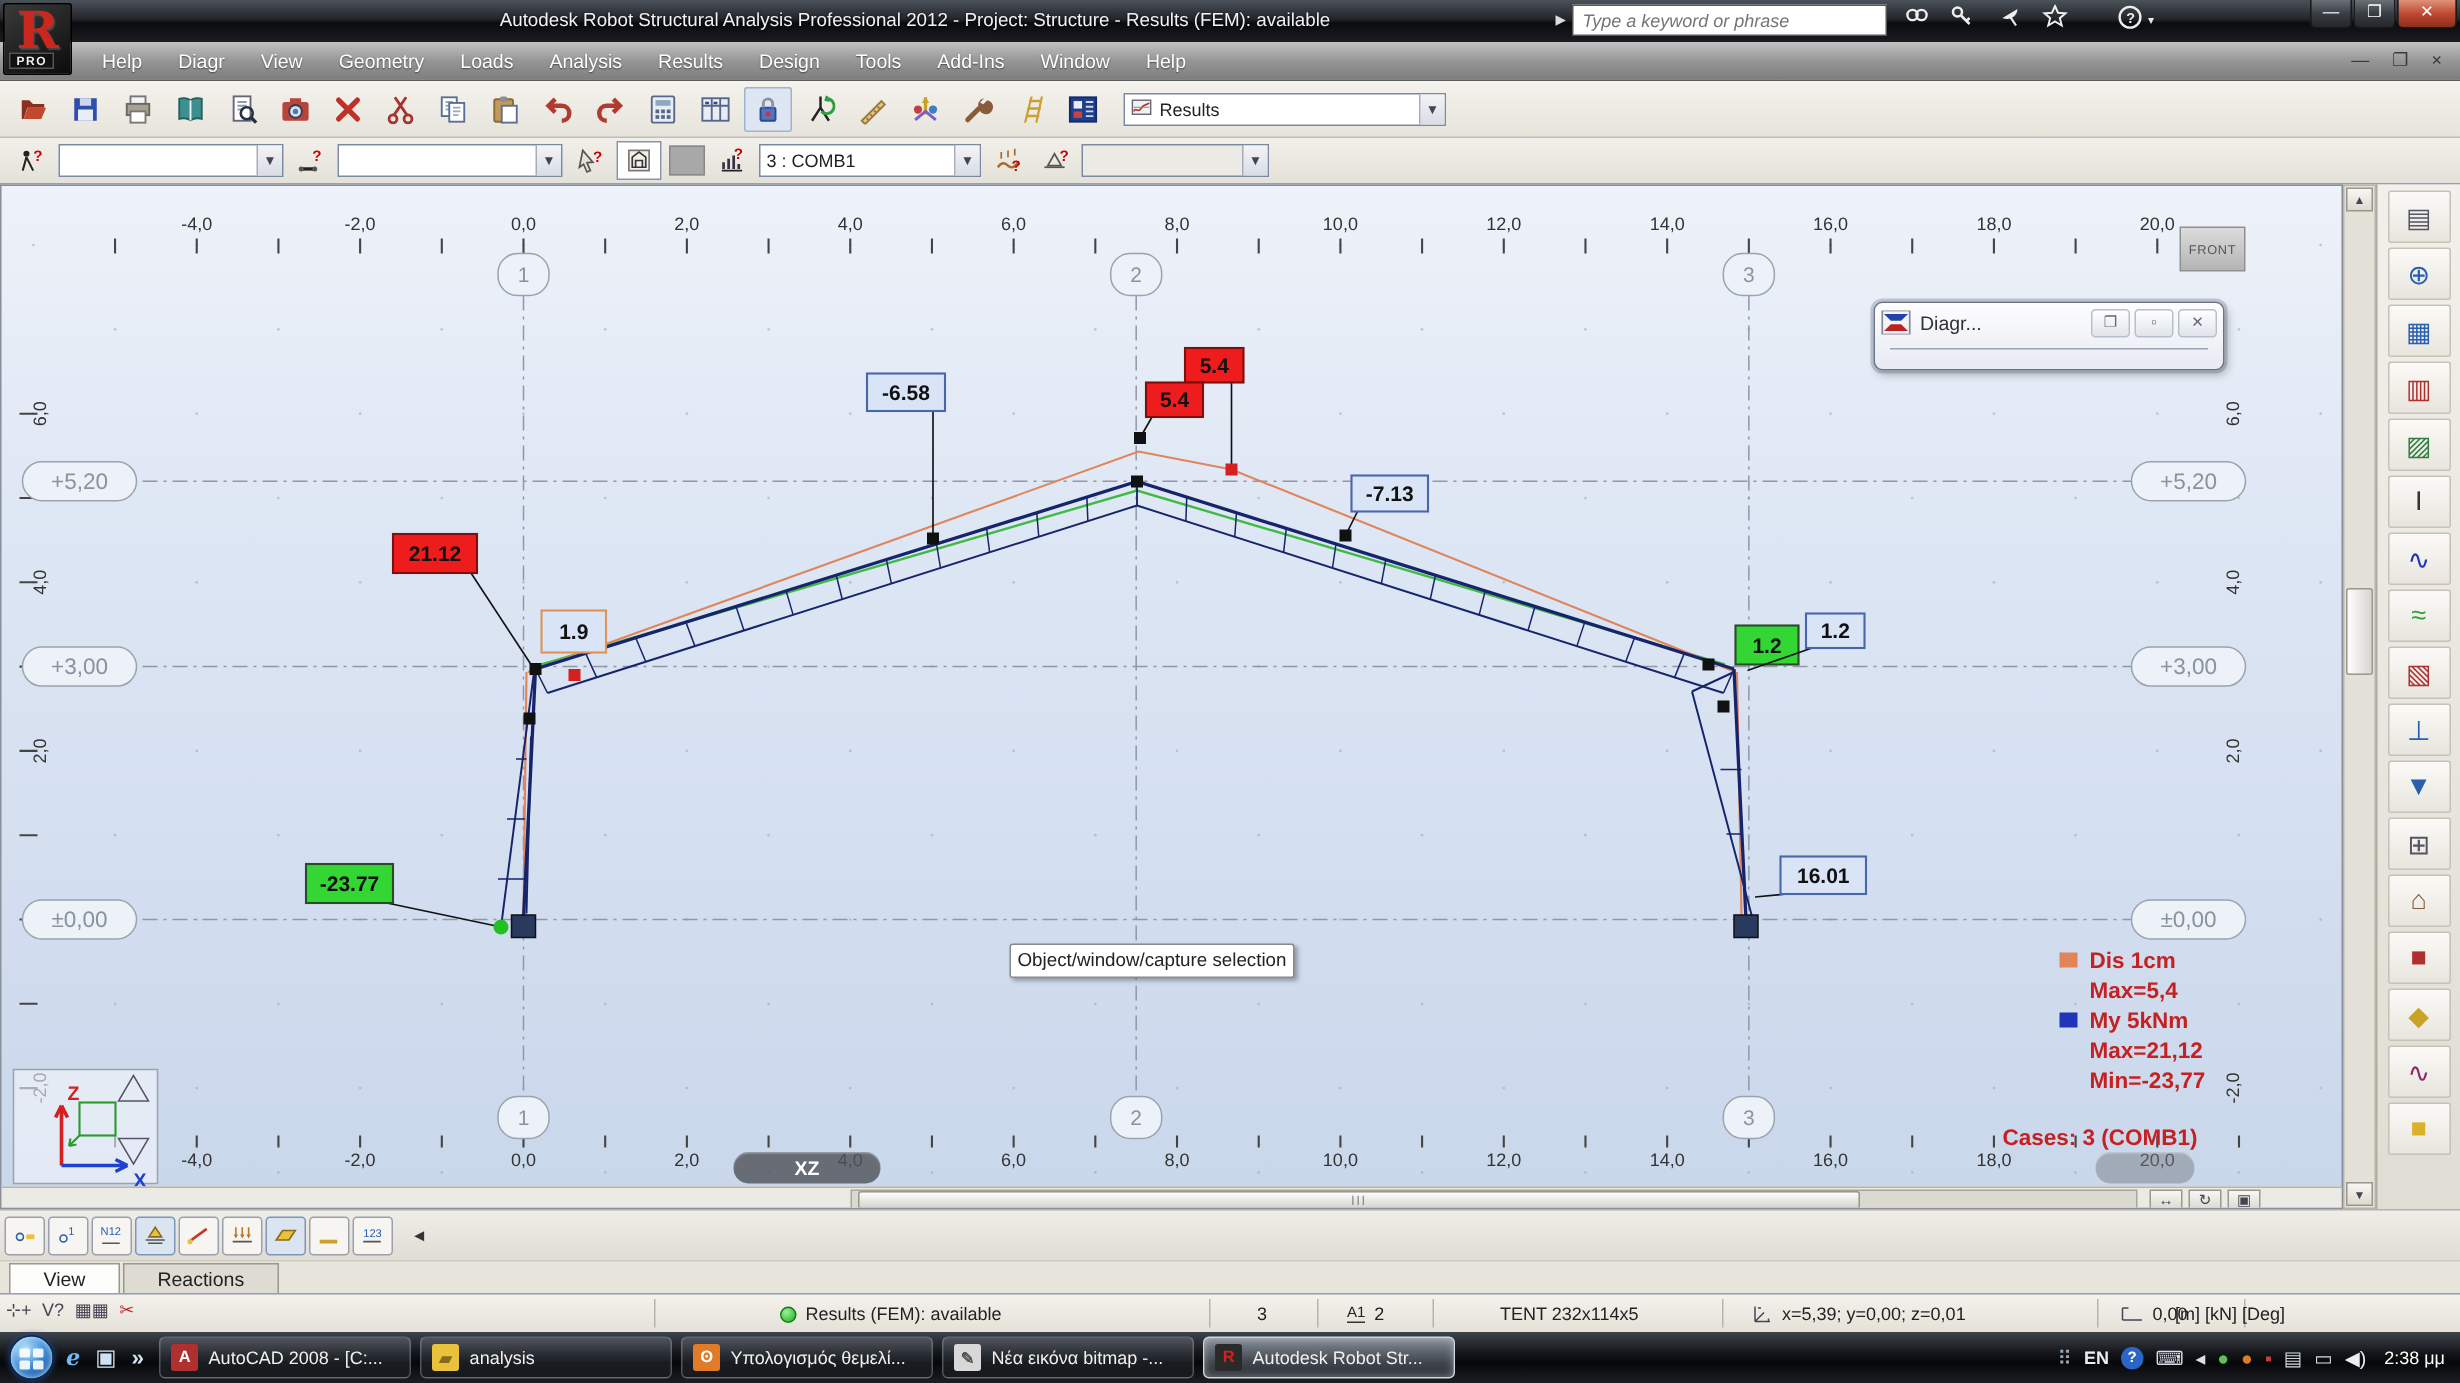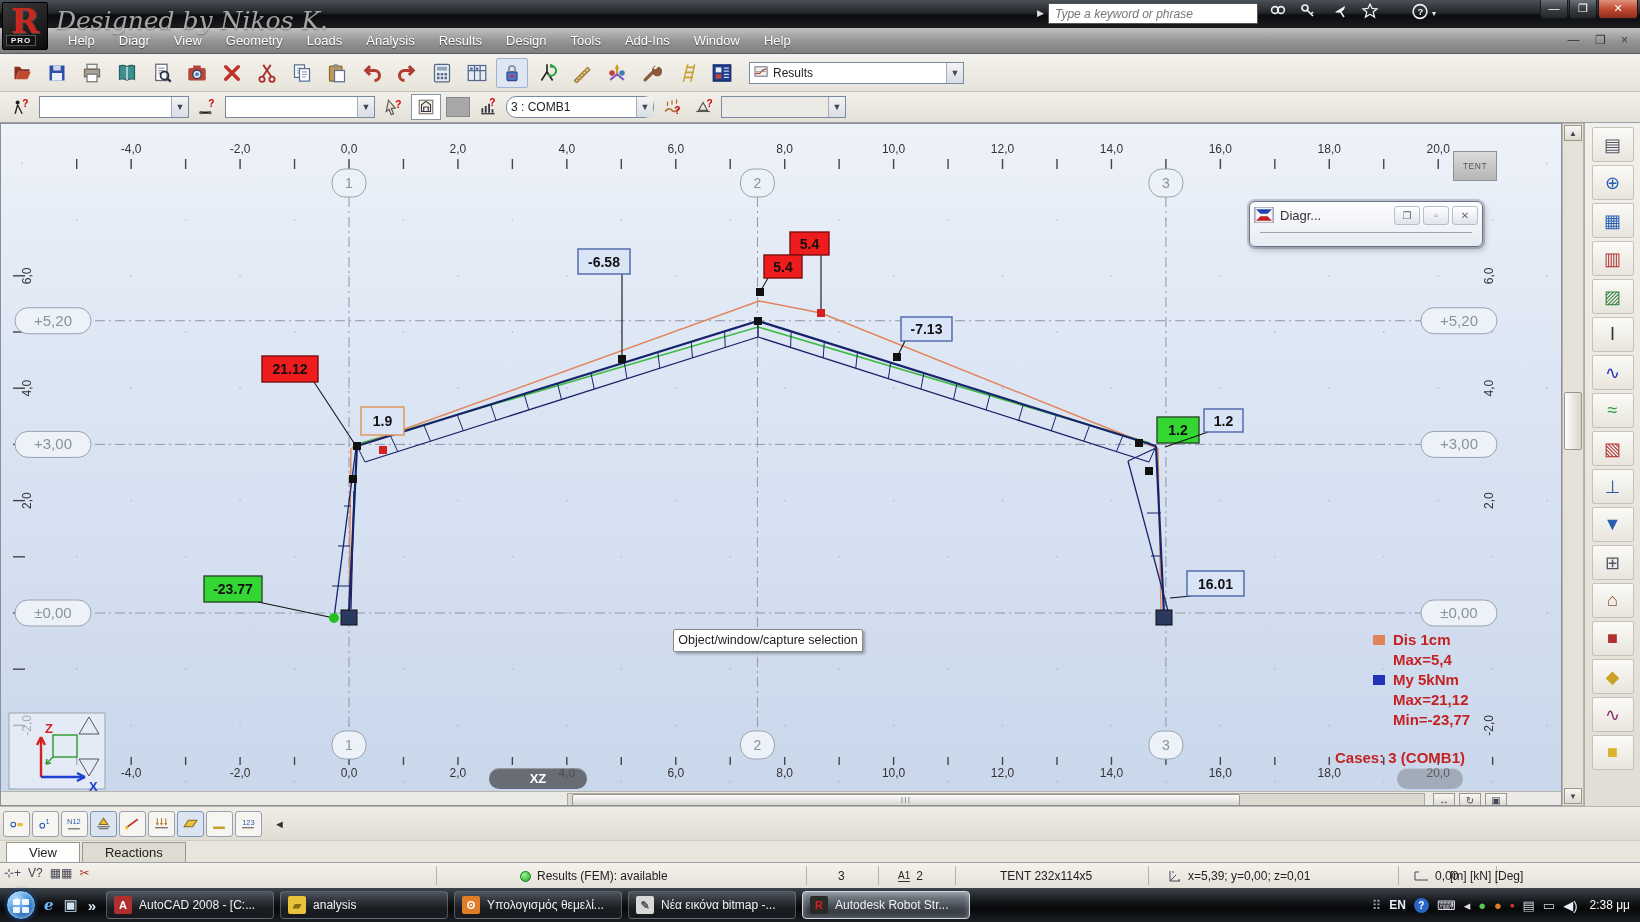--- a/index.html
+++ b/index.html
@@ -164,20 +164,21 @@
   #clock { font-size:12px; color:#fff; margin-left:4px; }
 
   svg text { font-family:"Liberation Sans", sans-serif; }
 </style>
 </head>
 <body>
 
 <div id="app">
 
   <div id="titlebar">
+    <div id="title-text">Autodesk Robot Structural Analysis Professional 2012 - Project: Structure - Results (FEM): available</div>
     <span id="search-caret">▶</span>
     <div id="search-wrap">
       <input id="search-input" placeholder="Type a keyword or phrase" style="">
     </div>
     <span class="tb-ico" style="right:348px">
       <svg width="18" height="16" viewBox="0 0 16 16">
           <circle cx="5" cy="7" r="3.4" fill="none" stroke="#eee" stroke-width="1.6"></circle>
           <circle cx="11" cy="7" r="3.4" fill="none" stroke="#eee" stroke-width="1.6"></circle>
           <path d="M8 6.2h.2" stroke="#eee"></path>
         </svg>
@@ -210,21 +211,20 @@
       <div class="wbtn">—</div>
       <div class="wbtn">❐</div>
       <div class="wbtn close">✕</div>
     </div>
   </div>
 
   <div id="logo">
     <span class="r">R</span>
     <span class="pro">PRO</span>
   </div>
-  <div id="watermark">Designed by Nikos K.</div>
 
   <div id="menubar">
     <span id="mdi-btns">— ❐ ×</span>
   <span class="menu-item">Help</span>
       <span class="menu-item">Diagr</span>
       <span class="menu-item">View</span>
       <span class="menu-item">Geometry</span>
       <span class="menu-item">Loads</span>
       <span class="menu-item">Analysis</span>
       <span class="menu-item">Results</span>
@@ -435,21 +435,21 @@
         </svg>
       </div>
       <div class="swatch"></div>
       <div class="sicn">
         <svg width="18" height="18" viewBox="0 0 16 16">
           <path d="M3 13V9M6 13V7M9 13V5M12 13v-3" stroke="#334" stroke-width="1.6"></path>
           <path d="M2 14h12" stroke="#222"></path>
           <text x="9" y="7" font-size="9" font-weight="bold" fill="#c00">?</text>
         </svg>
       </div>
-      <div class="combo" style="width: 148px; border-radius: 10px;">
+      <div class="combo" style="width: 148px;">
         <span>3 : COMB1</span>
         <span class="arrow">▼</span>
       </div>
       <div class="sicn">
         <svg width="18" height="18" viewBox="0 0 16 16">
           <path d="M2 12c2-3 4-3 6-1s4 1 6-2" fill="none" stroke="#a86a2a" stroke-width="1.4"></path>
           <path d="M4 3v4M8 2v4M12 1v4" stroke="#a86a2a"></path>
           <text x="10" y="14" font-size="9" font-weight="bold" fill="#c00">?</text>
         </svg>
       </div>
@@ -868,21 +868,21 @@
           <path d="M88 716 L78 733 L98 733 Z" fill="none" stroke="#556"></path>
           <path d="M78 758 L98 758 L88 775 Z" fill="none" stroke="#556"></path>
           <rect x="52" y="734" width="24" height="22" fill="none" stroke="#2a9a2a" stroke-width="1.4"></rect>
           <path d="M40 776 L40 736 M40 736 l-4 8 M40 736 l4 8" stroke="#d42020" stroke-width="2.4" fill="none"></path>
           <path d="M40 776 L84 776 M84 776 l-8 -4 M84 776 l-8 4" stroke="#2040d0" stroke-width="2.4" fill="none"></path>
           <path d="M52 756 l-7 7 M45 763 l5 -1 M45 763 l1 -5" stroke="#2a9a2a" stroke-width="1.4" fill="none"></path>
           <text x="44" y="732" font-size="13" font-weight="bold" fill="#d42020">Z</text>
           <text x="88" y="790" font-size="13" font-weight="bold" fill="#2040d0">X</text>
         </svg>
 
-      <div id="front-box">TENT</div>
+      <div id="front-box">FRONT</div>
 
       <div id="float-panel">
         <div class="ttl">
           <svg width="20" height="16" viewBox="0 0 16 14">
             <rect x="0" y="0" width="16" height="14" fill="#f4f4f8" stroke="#889"></rect>
             <path d="M1 2h14l-4 4H5z" fill="#2244aa"></path>
               <path d="M1 12h14l-4-4H5z" fill="#bb2222"></path>
           </svg>
           <span class="cap">Diagr...</span>
           <div class="fp-btn">❐</div>

